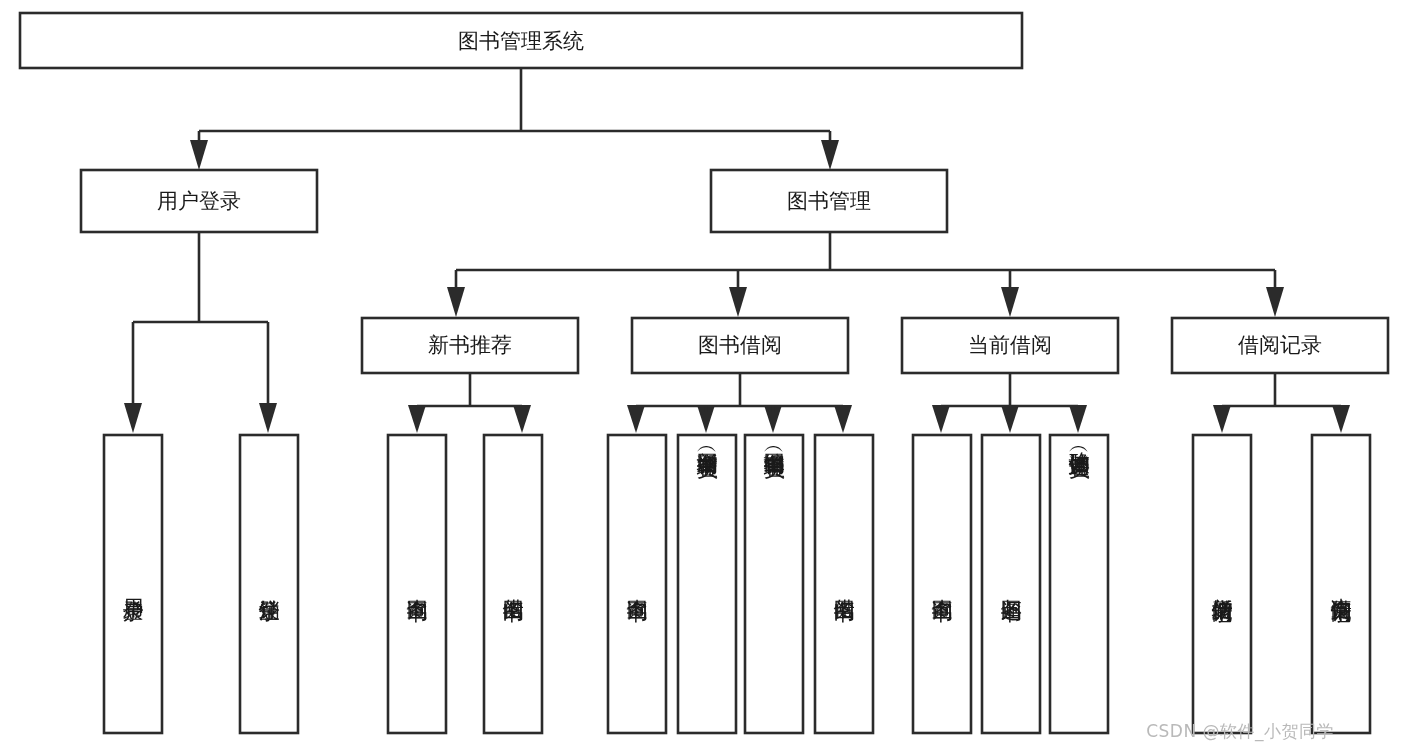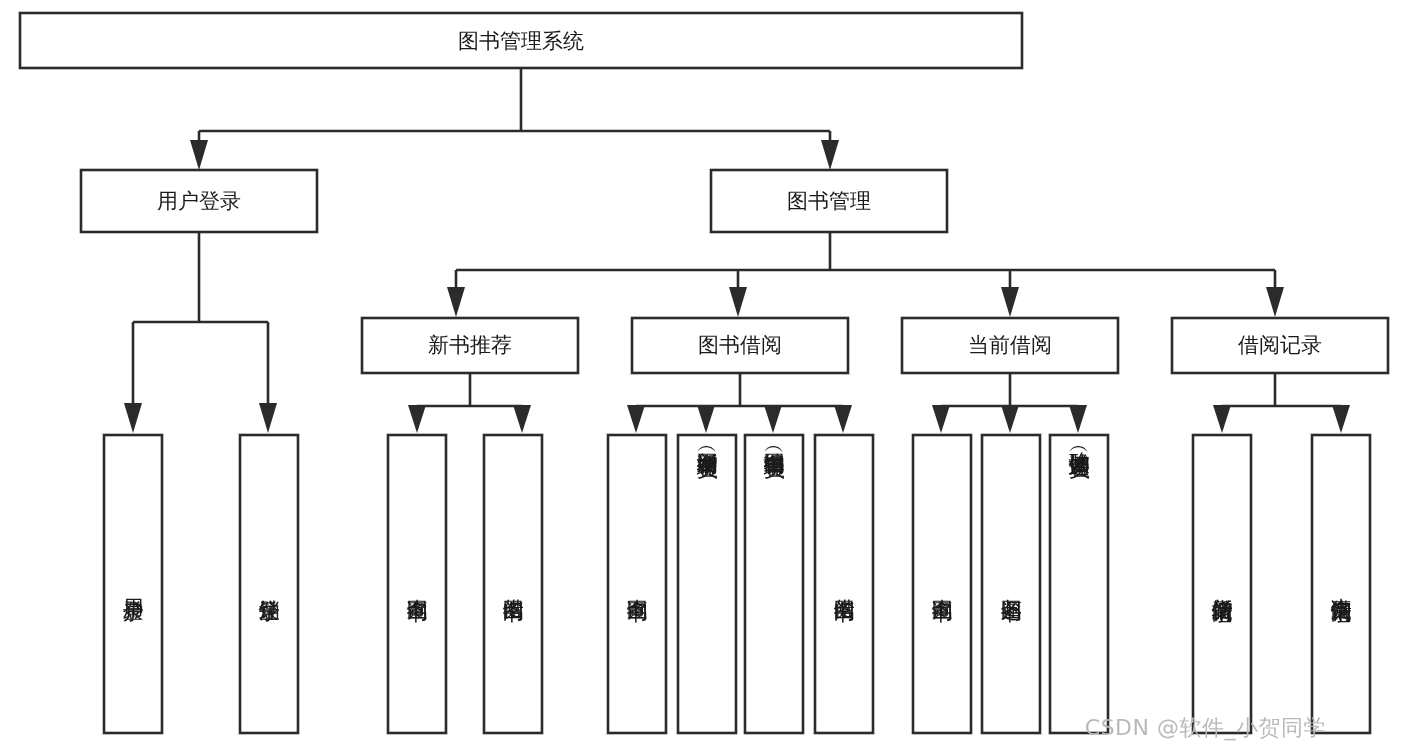--- a/index.html
+++ b/index.html
@@ -64,24 +64,24 @@
     font-family: "DejaVu Sans", "Liberation Sans", sans-serif;
     font-size: 21px;
     line-height: 1.06;
     color: #1a1a1a;
     letter-spacing: 1px;
     white-space: nowrap;
     text-align: center;
   }
   #watermark {
     position: absolute;
-    right: 16px;
+    right: 8px;
     bottom: 4px;
     font-family: "DejaVu Sans", "Liberation Sans", sans-serif;
-    font-size: 22px;
+    font-size: 17px;
     color: #b9b9b9;
     letter-spacing: 0.5px;
     user-select: none;
   }
 </style>
 </head>
 <body>
 
 <div id="diagram-root">
 

